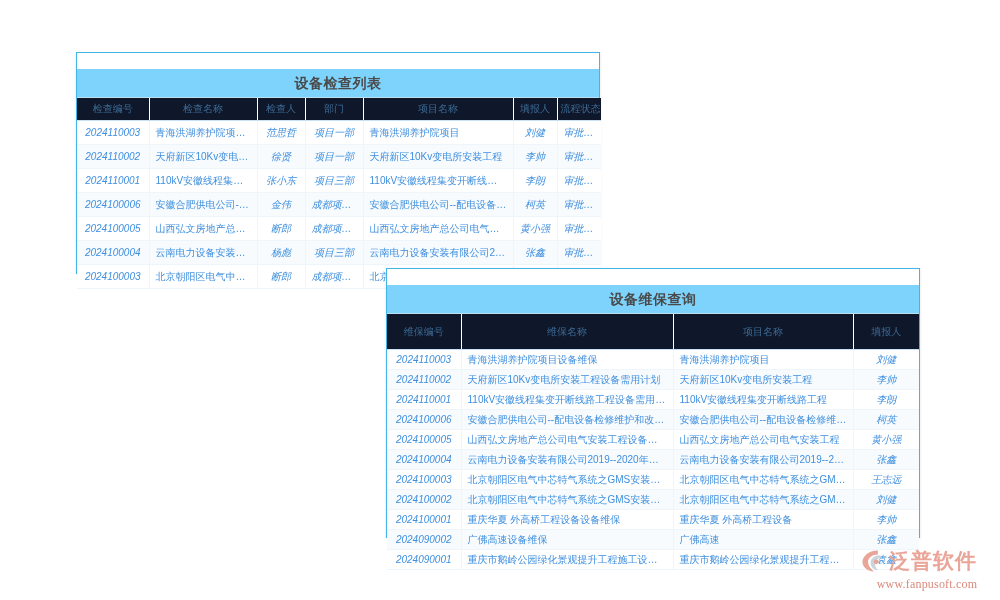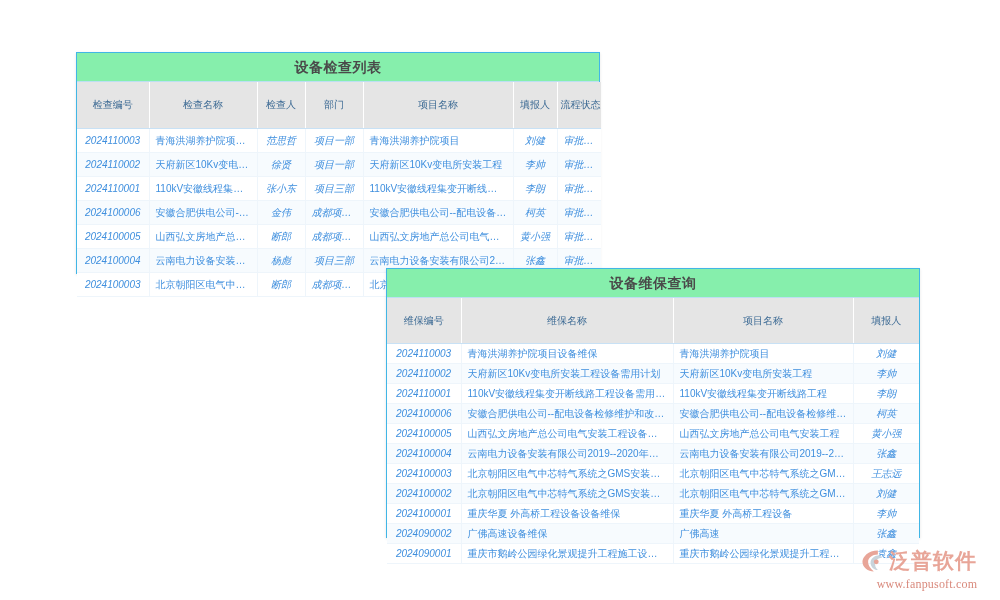--- a/index.html
+++ b/index.html
@@ -28,40 +28,41 @@
     box-sizing: border-box;
     box-shadow: 0 1px 3px rgba(0,0,0,0.10);
   }
   .panel-title {
     height: 28px;
     line-height: 28px;
     text-align: center;
     font-size: 14px;
     font-weight: bold;
     color: #4a4a4a;
-    background: #86efac;
+    background: #7dd3fc;
     border-bottom: 1px solid #bcdff2;
     letter-spacing: 0.5px;
+    margin-top: 16px;
   }
 
   table.grid {
     width: 100%;
     border-collapse: collapse;
     table-layout: fixed;
     font-size: 10px;
   }
   table.grid th {
-    background: #e5e5e5;
+    background: #0f172a;
     color: #3c6a94;
     font-weight: normal;
     height: 22px;
     border-right: 1px solid #ffffff;
     border-bottom: 1px solid #c8e1f5;
     text-align: center;
-    padding: 12px 3px;
+    padding: 0 3px;
     white-space: nowrap;
     overflow: hidden;
   }
   table.grid th:last-child { border-right: none; }
 
   table.grid td {
     height: 23px;
     border-right: 1px solid #eef5fb;
     border-bottom: 1px solid #eef5fb;
     padding: 0 6px;
@@ -88,21 +89,21 @@
     height: 222px;
   }
   
   #panel-maintenance {
     left: 386px;
     top: 268px;
     width: 534px;
     height: 270px;
   }
   #panel-maintenance table.grid td { height: 19px; }
-  #panel-maintenance table.grid th { height: 21px; }
+  #panel-maintenance table.grid th { height: 35px; }
 
   
   .logo {
     position: absolute;
     left: 860px;
     top: 546px;
     width: 134px;
     height: 46px;
   }
   .logo-row {

